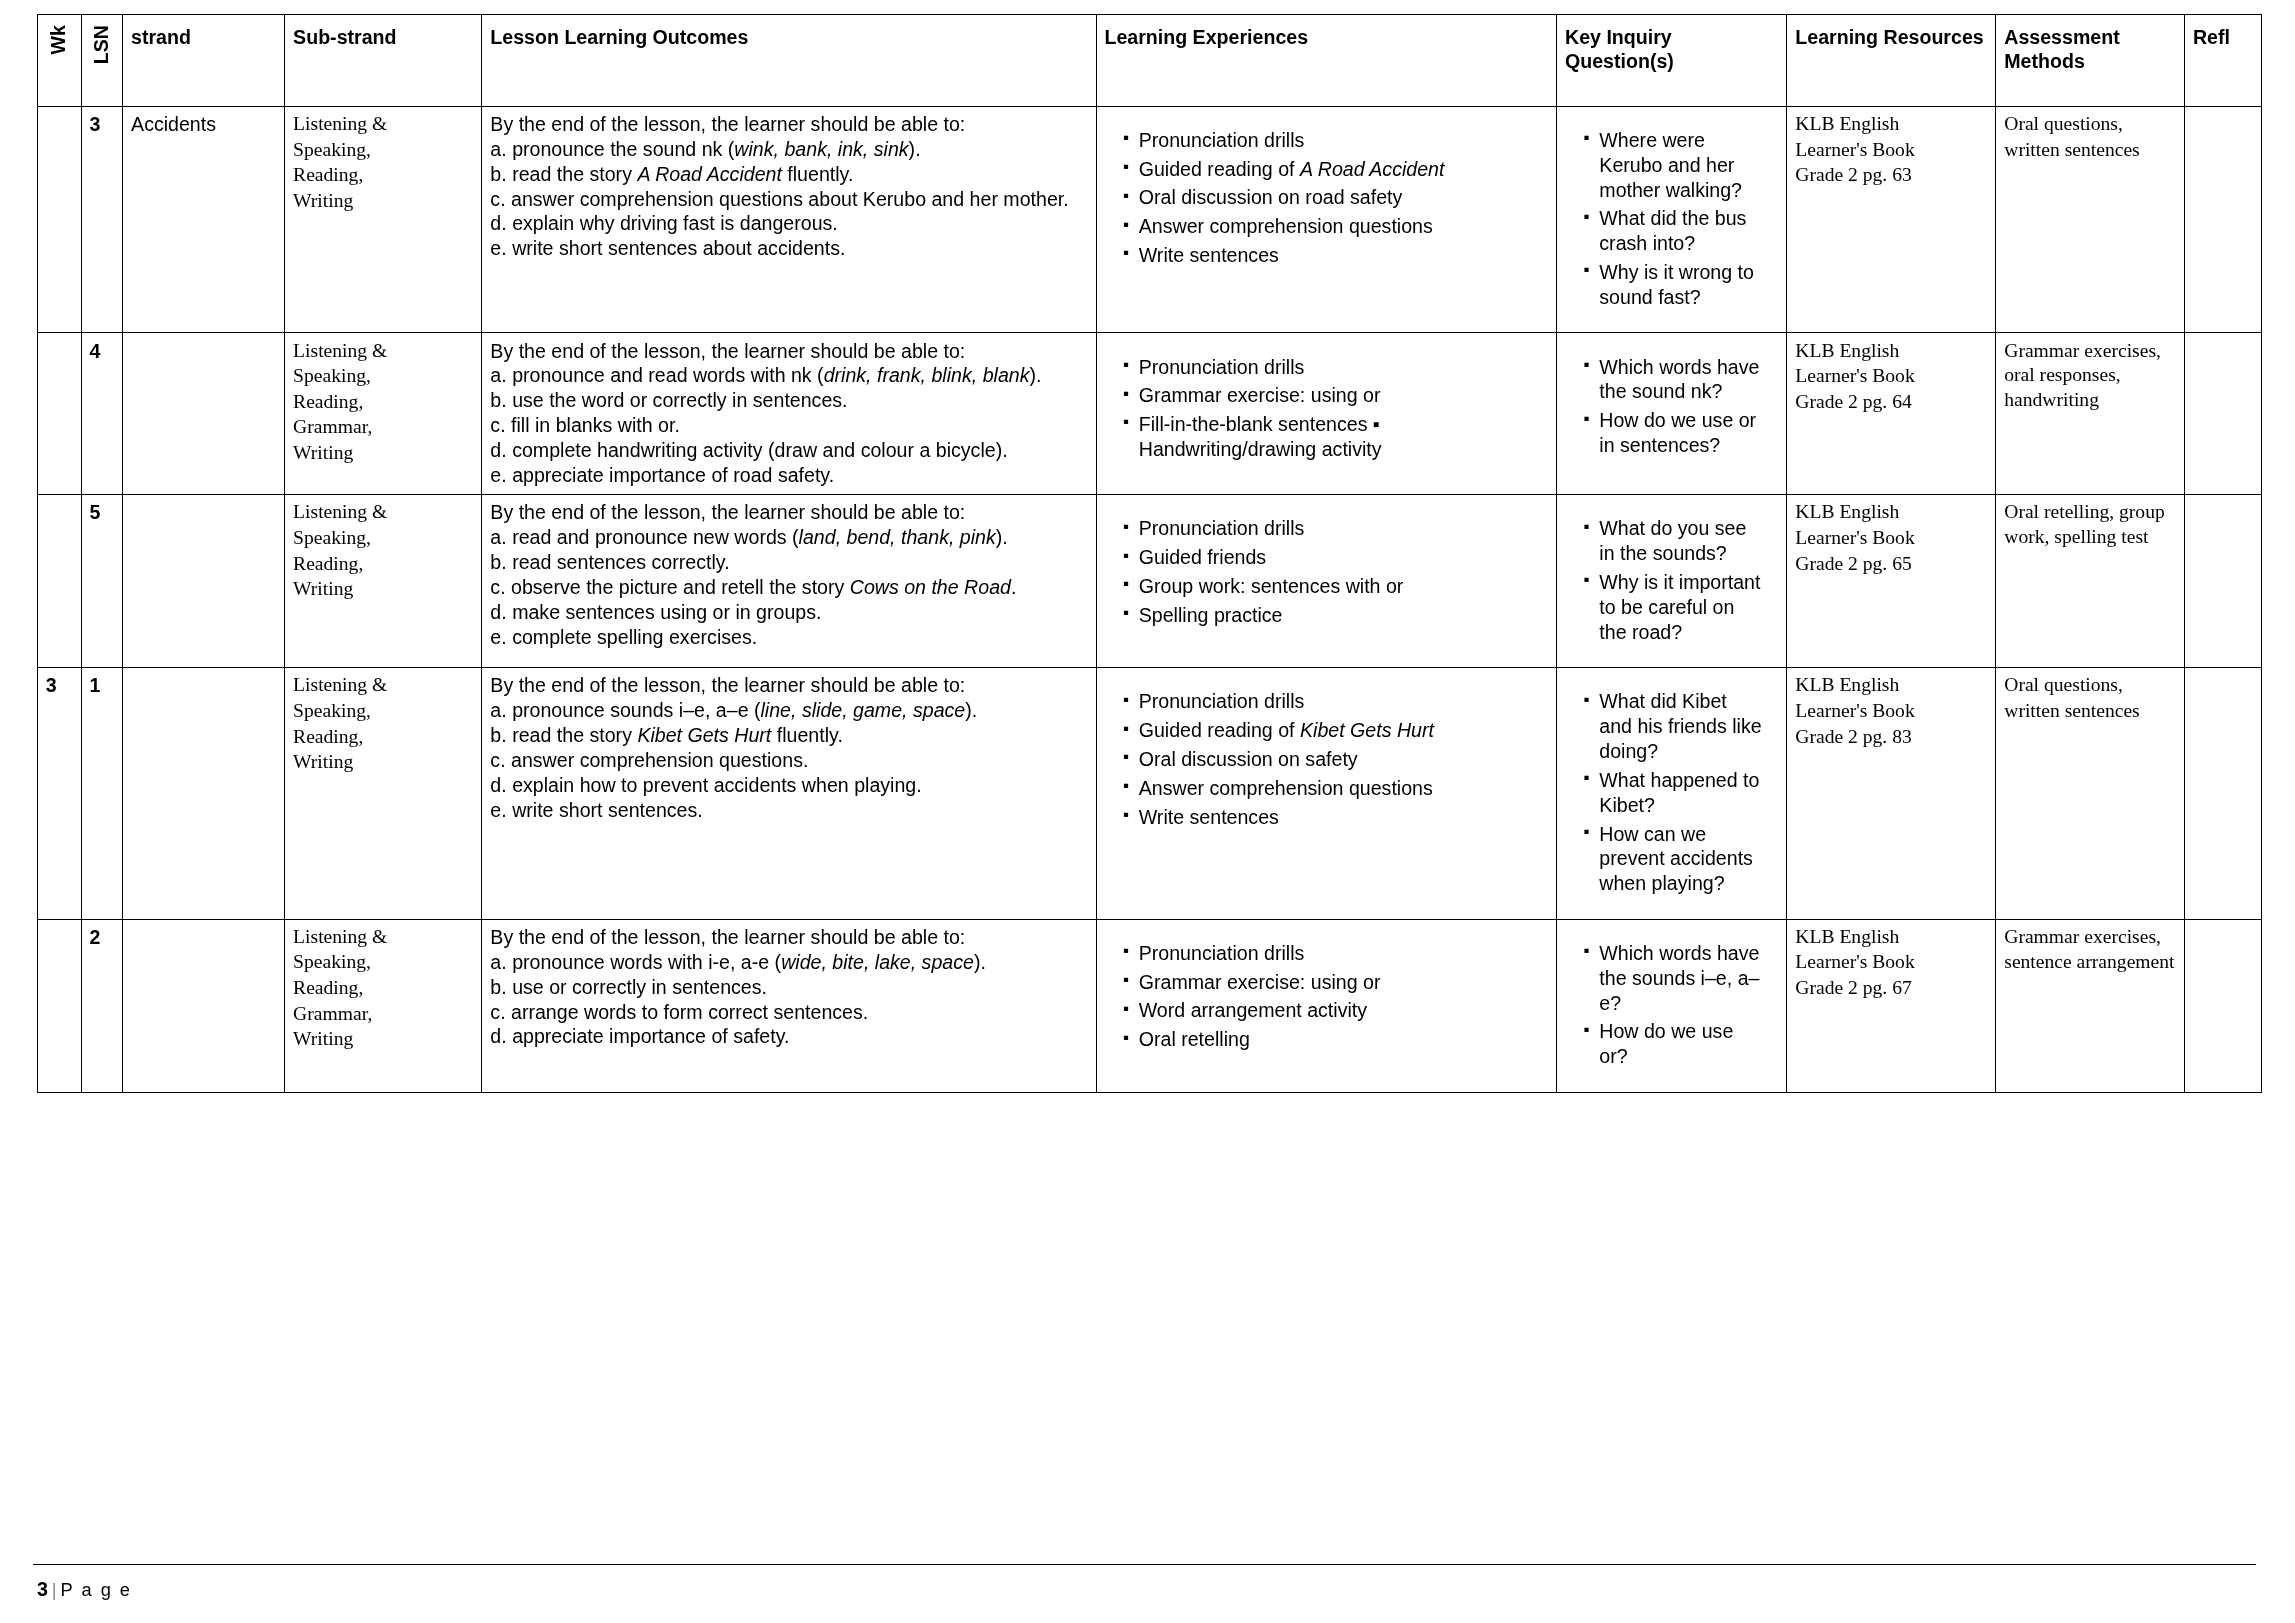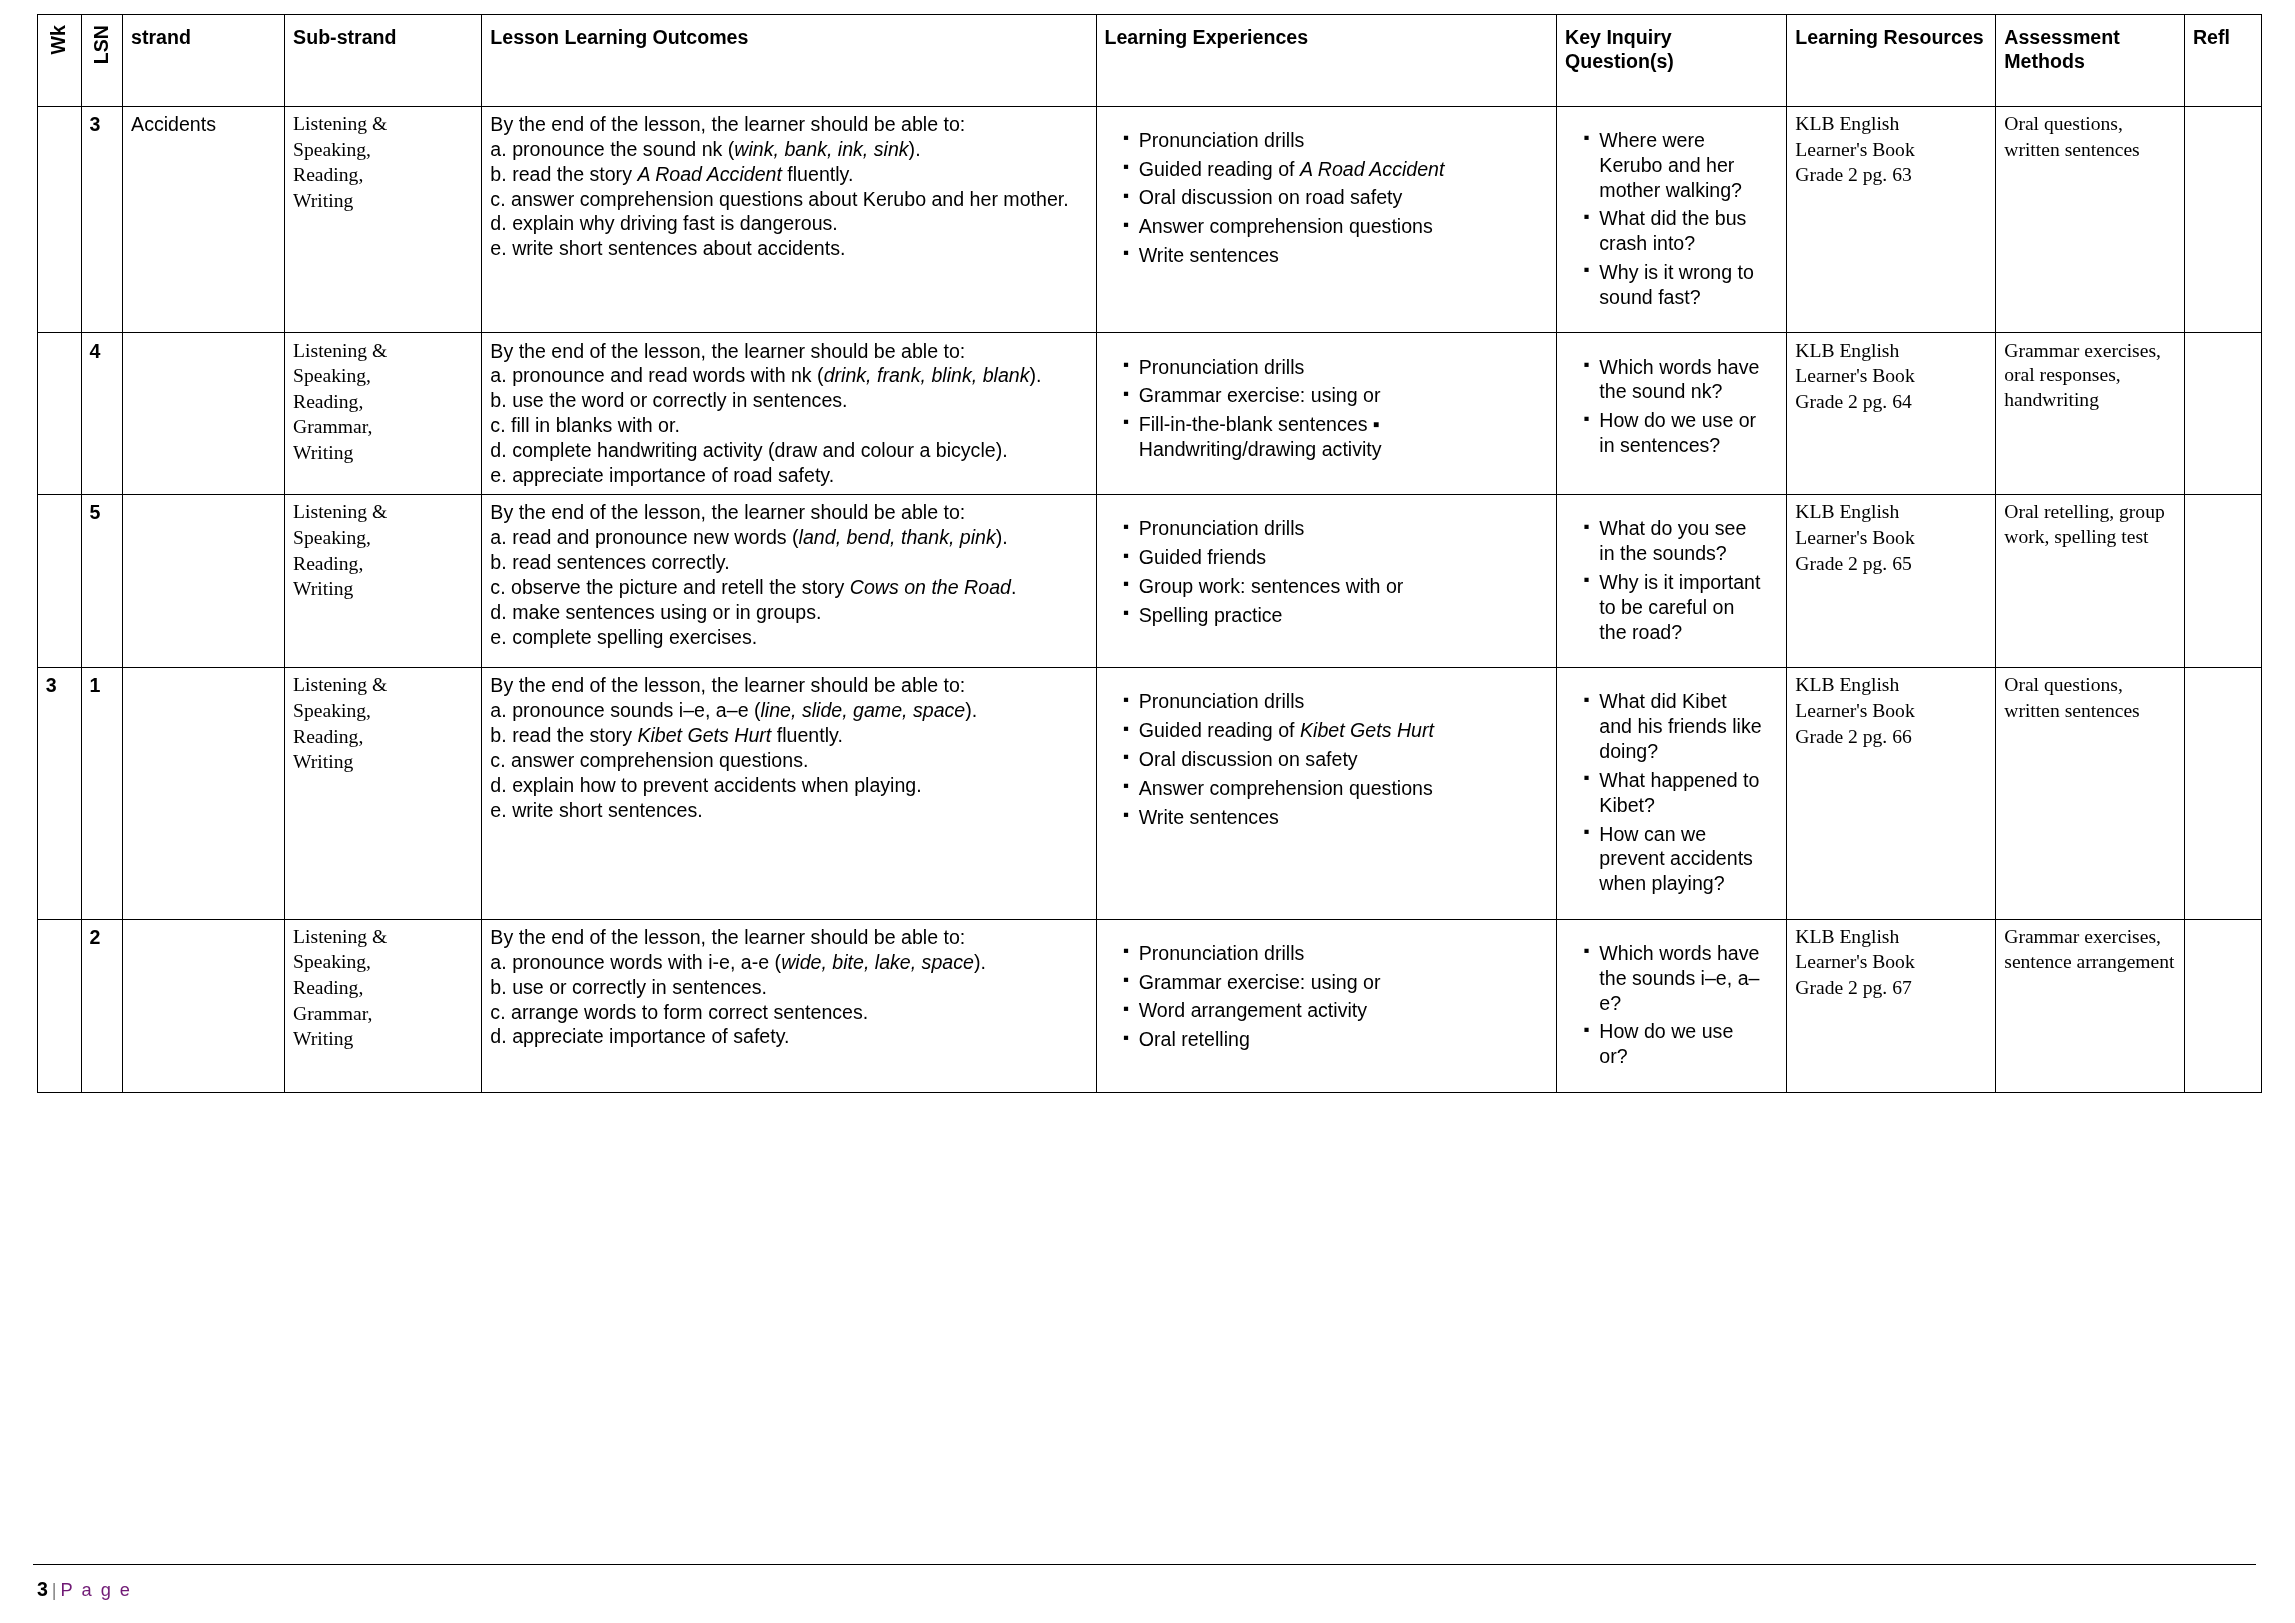--- a/index.html
+++ b/index.html
@@ -103,21 +103,21 @@
   em.it { }
   .footer {
     position: absolute;
     left: 37px;
     bottom: 22px;
     font-size: 18.3px;
     color: #000000;
   }
   .footer .pg-num { font-weight: bold; font-size: 19.6px; }
   .footer .pg-sep { color: #808080; margin: 0 3.9px; }
-  .footer .pg-word { color: #701a75; letter-spacing: 2px; }
+  .footer .pg-word { color: #000000; letter-spacing: 2px; }
   .footer-rule {
     position: absolute;
     left: 33px;
     right: 39px;
     bottom: 58px;
     border-top: 1.3px solid #000000;
   }
 </style>
 </head>
 <body>
@@ -336,21 +336,21 @@
             <ul class="bullets">
               <li>What did Kibet and his friends like doing?</li>
               <li>What happened to Kibet?</li>
               <li>How can we prevent accidents when playing?</li>
             </ul>
           </td>
           <td>
             <div class="lines">
               <div>KLB English</div>
               <div>Learner's Book</div>
-              <div>Grade 2 pg. 66</div>
+              <div>Grade 2 pg. 83</div>
             </div>
           </td>
           <td>
             <div class="lines">
               <div>Oral questions,</div>
               <div>written sentences</div>
             </div>
           </td>
           <td></td>
         </tr>

